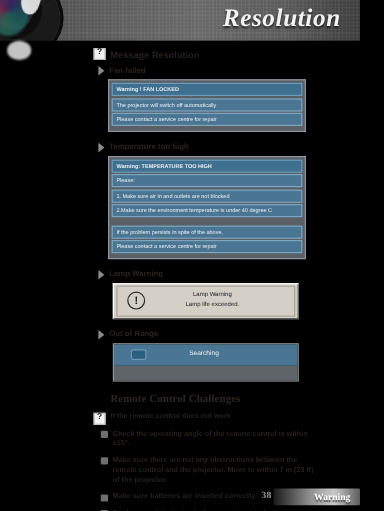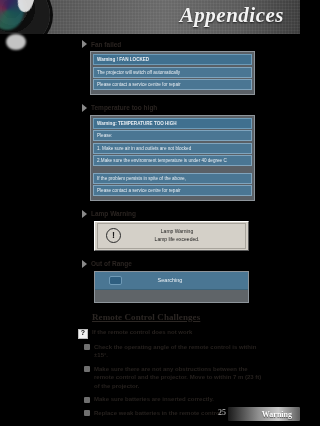--- a/index.html
+++ b/index.html
@@ -176,21 +176,21 @@
   }
   .search-label{
     flex:1;text-align:center;color:#eef3f7;font-size:5.5px;padding-right:30px;
   }
   .search-bottom{background:#5f6468;height:12px;}
 
   
   .sect-title{
     font-family:"Liberation Serif", serif;
     font-size:9px;font-weight:bold;color:#2c2724;
-    margin:8px 0 6px 14px;letter-spacing:.1px;text-decoration:underline;
+    margin:8px 0 6px 14px;letter-spacing:.1px;
   }
   .q-item{
     display:flex;align-items:flex-start;
     margin:0 0 4px 0;
   }
   .q-item .marker{margin-top:1px;}
   .q-text{
     font-size:6px;line-height:8px;color:#26211e;font-weight:bold;
   }
   .a-item{
@@ -224,28 +224,32 @@
     position:absolute;right:74px;top:1px;z-index:2;
     color:#9a9a9a;font-size:8px;font-weight:bold;
     font-family:"Liberation Serif", serif;
   }
 </style>
 </head>
 <body>
 
 <div class="header">
   <div class="header-grid"></div>
-  <div class="header-title">Appendices</div>
+  <div class="header-title">Resolution</div>
 </div>
 <div class="lens"></div>
 <div class="lens-flare"></div>
 
 <div class="page">
   <div class="content">
 
+    <div class="h2">
+      <span class="marker"></span>
+      <span>Message Resolution</span>
+    </div>
 
     <div class="h3">
       <span class="tri"></span>
       <span>Fan failed</span>
     </div>
     <div class="osd">
       <div class="osd-row title">Warning ! FAN LOCKED</div>
       <div class="osd-row">The projector will switch off automatically</div>
       <div class="osd-row">Please contact a service centre for repair</div>
     </div>
@@ -310,17 +314,17 @@
       <span class="a-text">Make sure batteries are inserted correctly.</span>
     </div>
     <div class="a-item">
       <span class="dot"></span>
       <span class="a-text">Replace weak batteries in the remote control.</span>
     </div>
 
   </div>
 
   <div class="footer">
-    <div class="footer-pg">25</div>
+    <div class="footer-pg">38</div>
     <div class="footer-bar"></div>
     <div class="footer-lang">Warning</div>
   </div>
 </div>
 
 </body></html>

